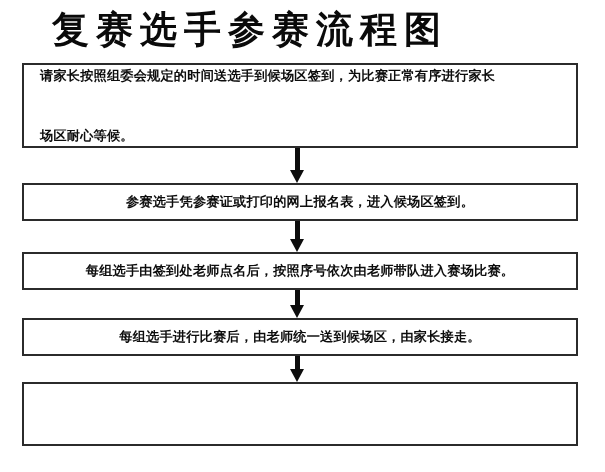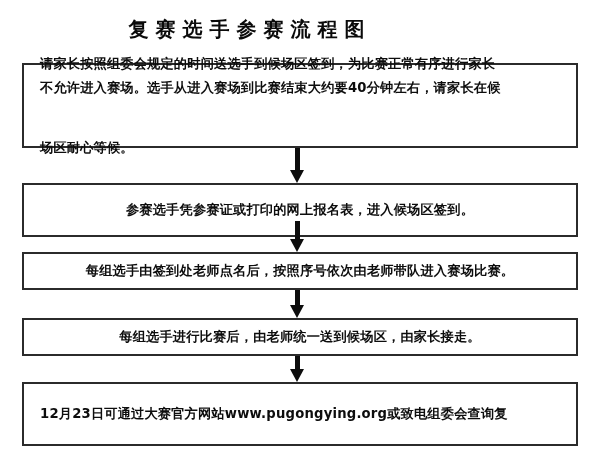--- a/index.html
+++ b/index.html
@@ -25,21 +25,21 @@
 
   
   .title {
     position: absolute;
     left: 0;
     top: 12px;
     width: 493px;
     text-align: center;
     font-family: "DejaVu Serif", "Liberation Serif", serif;
     font-weight: bold;
-    font-size: 20px;
+    font-size: 37px;
     line-height: 34px;
     letter-spacing: 7px;
     text-indent: 7px;
     color: #0a0a0a;
     white-space: nowrap;
   }
 
   
   .node {
     position: absolute;
@@ -63,21 +63,21 @@
 
   
   .node-1 {
     top: 63px;
     height: 85px;
     padding: 6px 14px 6px 16px;
   }
   .node-1 .node-text { text-align: left; }
 
   
-  .node-2 { top: 183px; height: 54px; padding: 0 12px; justify-content: center; }
+  .node-2 { top: 183px; height: 38px; padding: 0 12px; justify-content: center; }
   .node-3 { top: 252px; height: 38px; padding: 0 4px; }
   .node-4 { top: 318px; height: 38px; padding: 0 16px; }
   .node-2 .node-text,
   .node-3 .node-text,
   .node-4 .node-text { text-align: center; }
 
   
   .node-5 {
     top: 382px;
     height: 64px;
@@ -121,21 +121,20 @@
 </head>
 <body>
 
 <div class="flowchart">
 
   <div class="title">复赛选手参赛流程图</div>
 
   <div class="node node-1">
     <span class="node-text">
         <span style="display: block;">请家长按照组委会规定的时间送选手到候场区签到，为比赛正常有序进行家长</span>
-        <span style="display: block;">不允许进入赛场。选手从进入赛场到比赛结束大约要40分钟左右，请家长在候</span>
         <span style="display: block; margin-top: 36px;">场区耐心等候。</span>
       </span>
   </div>
 
   <div class="arrow arrow-1">
     <span class="stem"></span>
     <span class="head"></span>
   </div>
 
   <div class="node node-2">
@@ -160,17 +159,16 @@
     <span class="node-text">每组选手进行比赛后，由老师统一送到候场区，由家长接走。</span>
   </div>
 
   <div class="arrow arrow-4">
     <span class="stem"></span>
     <span class="head"></span>
   </div>
 
   <div class="node node-5">
     <span class="node-text">
-        <span style="display: block;">12月23日可通过大赛官方网站www.pugongying.org或致电组委会查询复</span>
       </span>
   </div>
 
 </div>
 
 </body></html>

